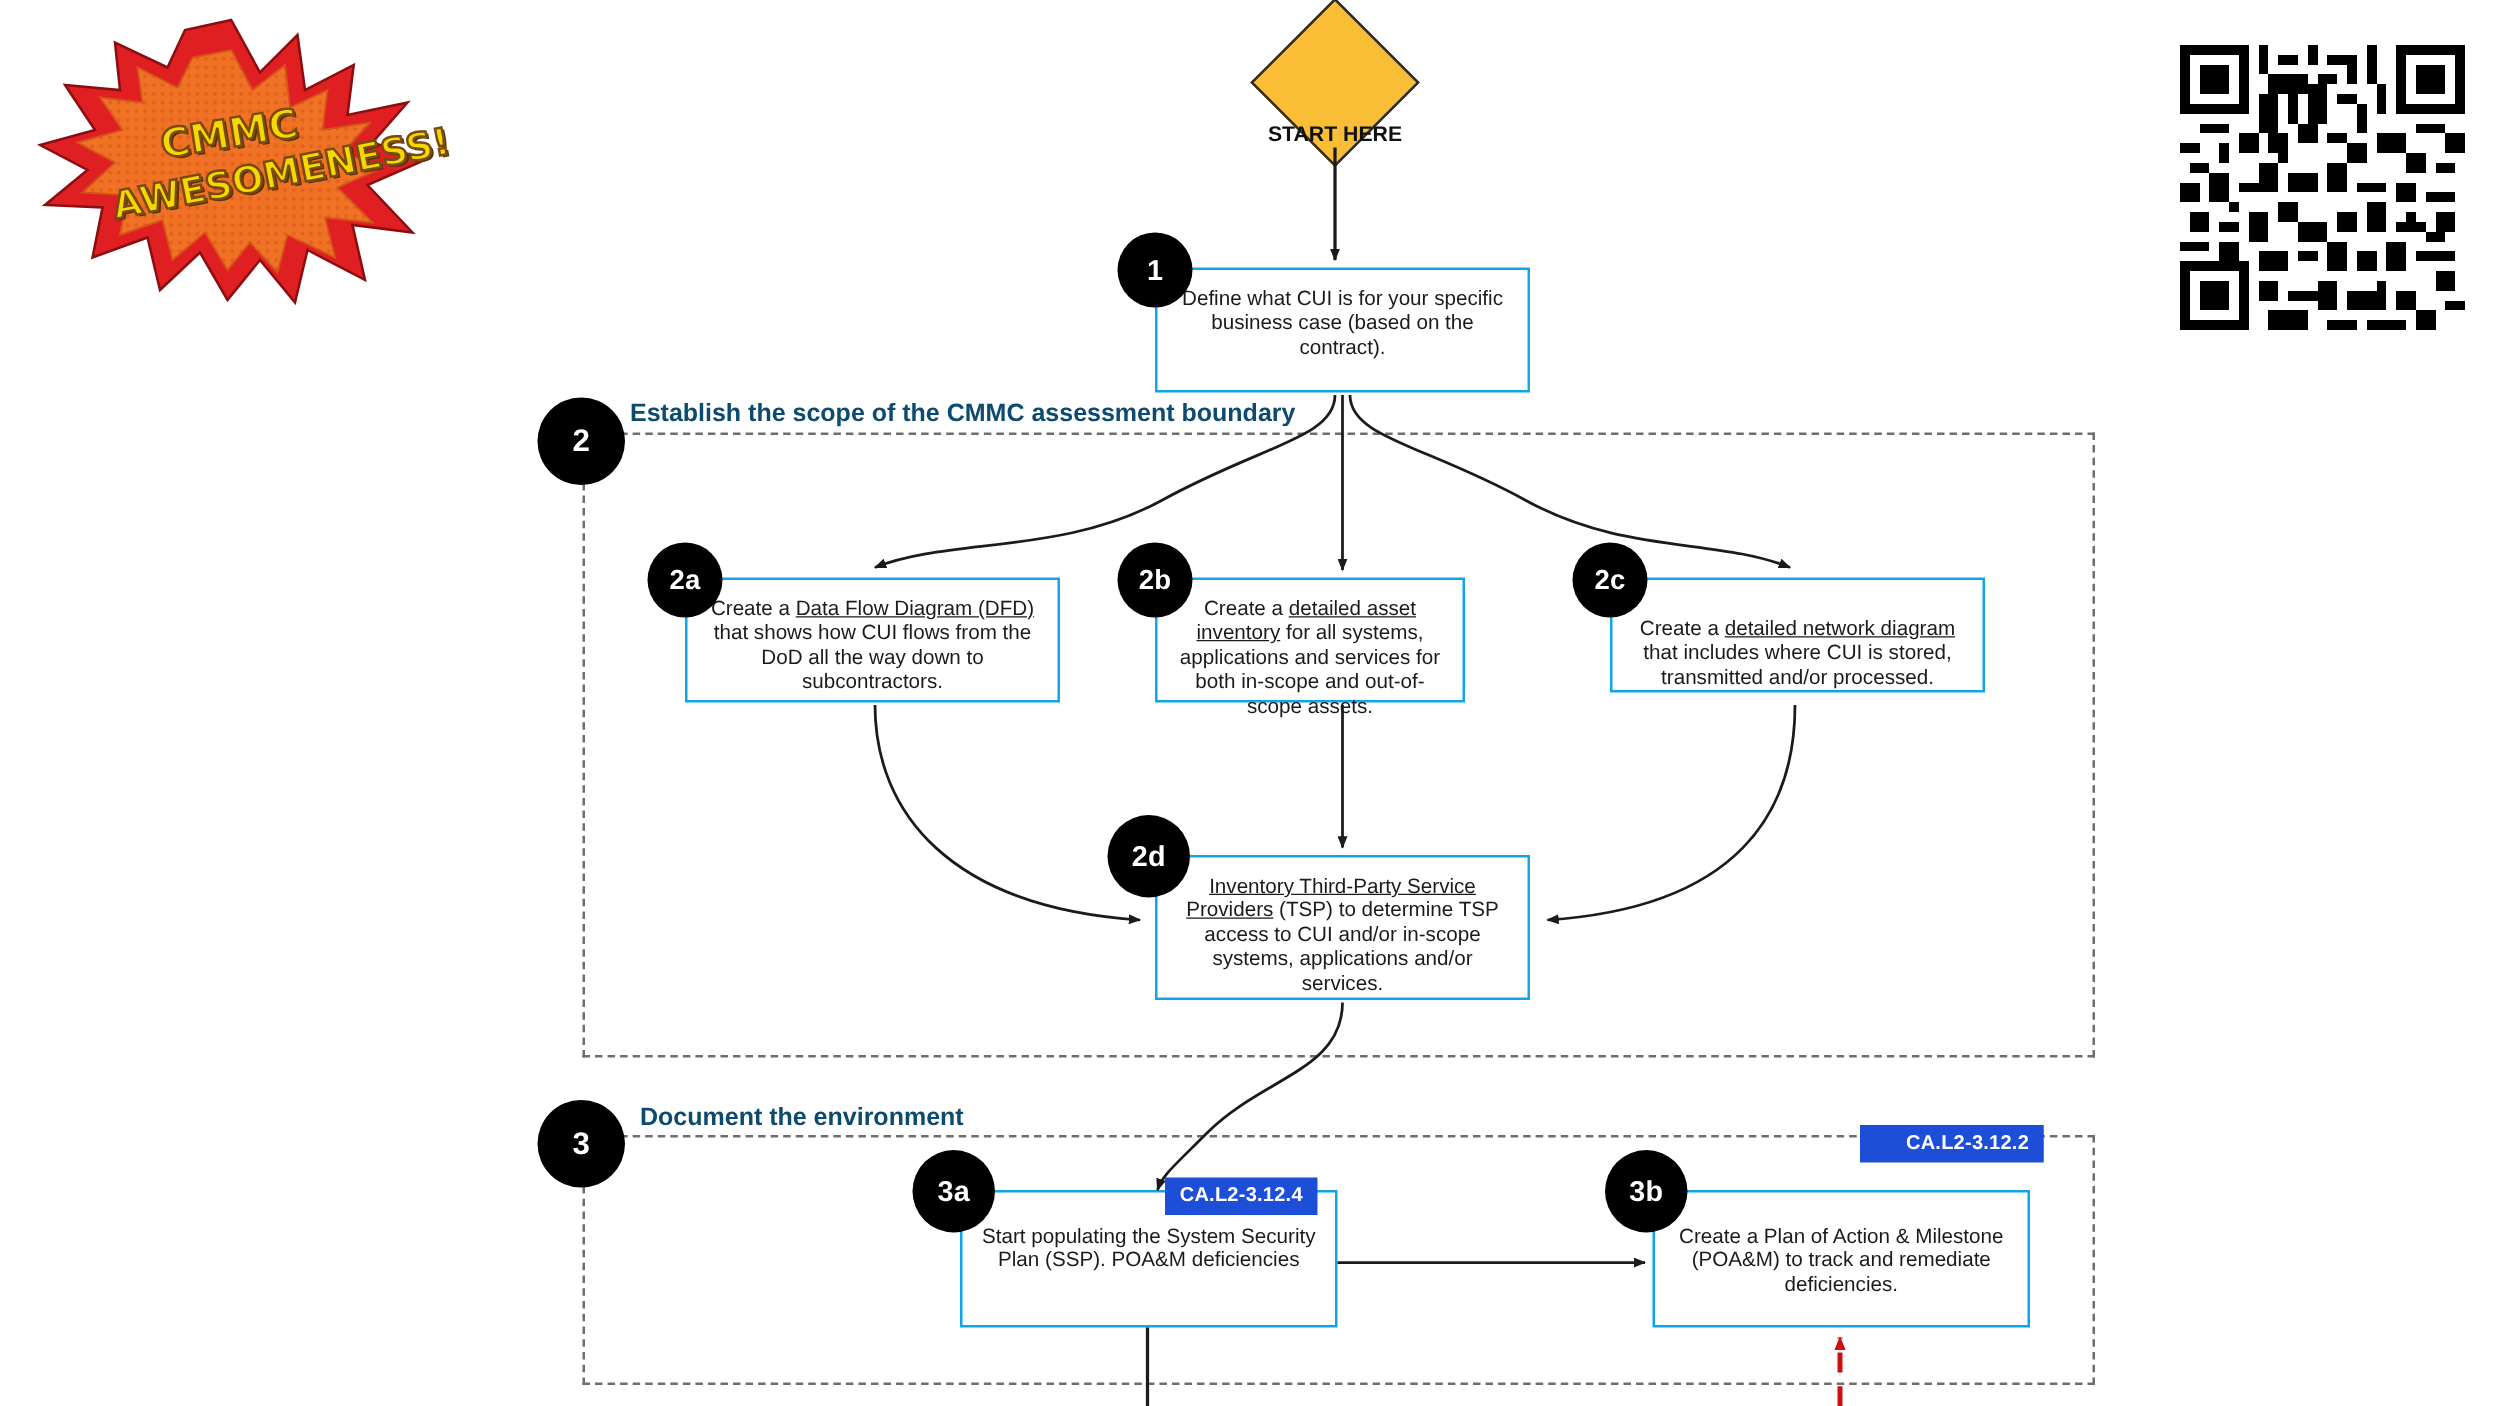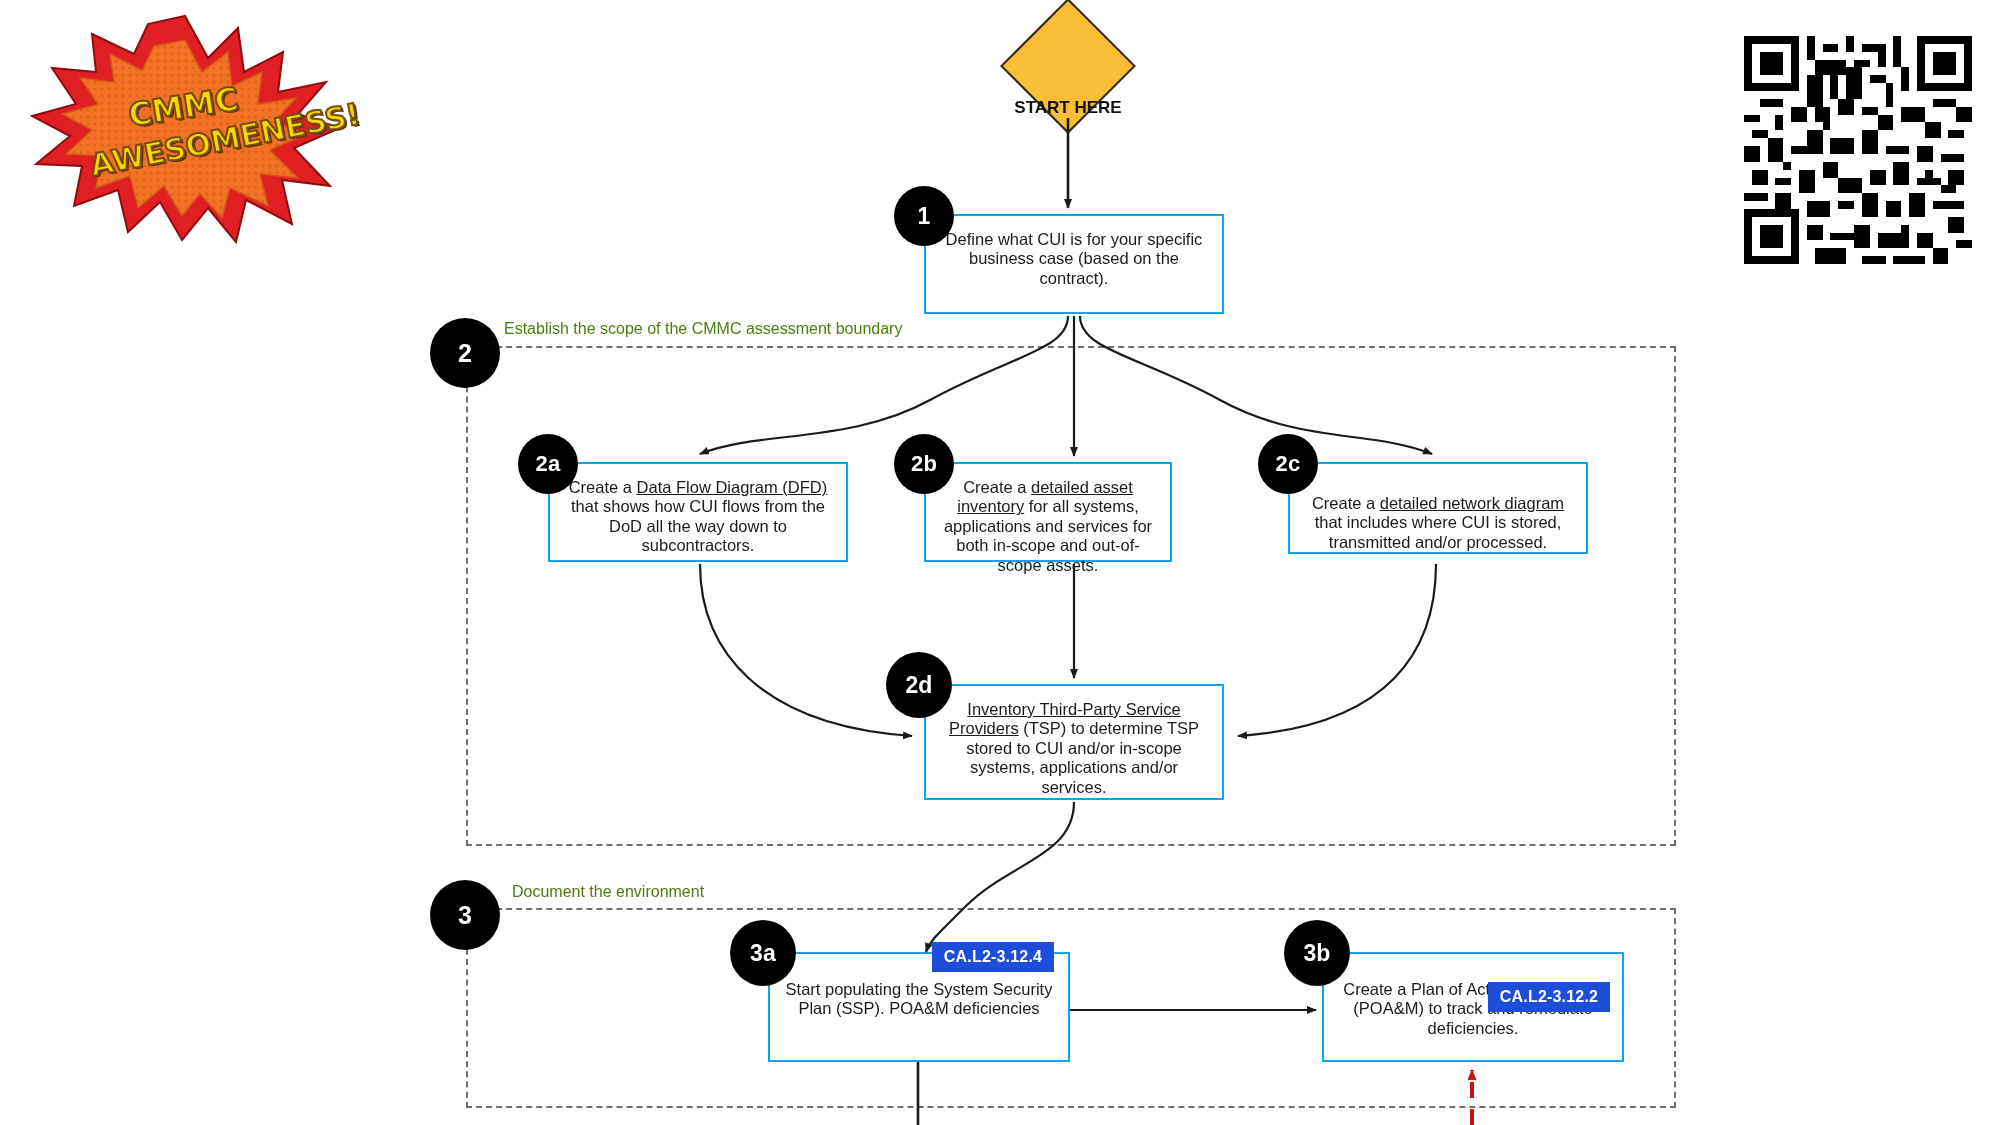--- a/index.html
+++ b/index.html
@@ -40,23 +40,23 @@
 
   
   .group{
     position:absolute;
     border:2.5px dashed #6e6e6e;
     box-sizing:border-box;
     background:transparent;
   }
   .group-title{
     position:absolute;
-    font-size:16px;
-    font-weight:normal;
-    color:#4d7c0f;
+    font-size:20px;
+    font-weight:bold;
+    color:#0c4a6e;
     white-space:nowrap;
     z-index:7;
   }
 
   
   .diamond{
     position:absolute;
     background:#f9bd36;
     border:2px solid #2b2b2b;
     transform:rotate(45deg);
@@ -254,36 +254,36 @@
 
   <div class="pbox" style="left:1288px;top:462px;width:300px;height:92px;align-items:flex-end;">
     <div class="txt">
       <span>Create a </span><span class="u">detailed network diagram</span><span> that includes where CUI is stored, transmitted and/or processed.</span>
     </div>
   </div>
   <div class="badge" style="left:1258px;top:434px;width:60px;height:60px;font-size:22px;">2c</div>
 
   <div class="pbox" style="left:924px;top:684px;width:300px;height:116px;">
     <div class="txt">
-      <span></span><span class="u">Inventory Third-Party Service Providers</span><span> (TSP) to determine TSP stored to CUI and/or in-scope systems, applications and/or services.</span>
+      <span></span><span class="u">Inventory Third-Party Service Providers</span><span> (TSP) to determine TSP access to CUI and/or in-scope systems, applications and/or services.</span>
     </div>
   </div>
   <div class="badge" style="left:886px;top:652px;width:66px;height:66px;font-size:23px;">2d</div>
 
   <div class="pbox" style="left:768px;top:952px;width:302px;height:110px;">
     <div class="txt" style="padding-top:26px;">Start populating the System Security Plan (SSP). POA&amp;M deficiencies</div>
   </div>
   <div class="badge" style="left:730px;top:920px;width:66px;height:66px;font-size:23px;">3a</div>
   <div class="ctrl" style="left:932px;top:942px;width:122px;height:30px;">CA.L2-3.12.4</div>
 
   <div class="pbox" style="left:1322px;top:952px;width:302px;height:110px;">
     <div class="txt" style="padding-top:26px;">Create a Plan of Action &amp; Milestone (POA&amp;M) to track and remediate deficiencies.</div>
   </div>
   <div class="badge" style="left:1284px;top:920px;width:66px;height:66px;font-size:23px;">3b</div>
-  <div class="ctrl" style="left:1488px;top:982px;width:122px;height:30px;">CA.L2-3.12.2</div>
+  <div class="ctrl" style="left:1488px;top:900px;width:122px;height:30px;padding-left:25px;">CA.L2-3.12.2</div>
 
   <svg id="svg-layer" viewBox="0 0 2000 1125">
     <defs>
       <marker id="ah" markerWidth="10" markerHeight="8" refX="9" refY="4" orient="auto" markerUnits="userSpaceOnUse">
         <path d="M0,0 L10,4 L0,8 z" fill="#1b1b1b"></path>
       </marker>
       <marker id="ahr" markerWidth="11" markerHeight="9" refX="10" refY="4.5" orient="auto" markerUnits="userSpaceOnUse">
         <path d="M0,0 L11,4.5 L0,9 z" fill="#cc1111"></path>
       </marker>
     </defs>

